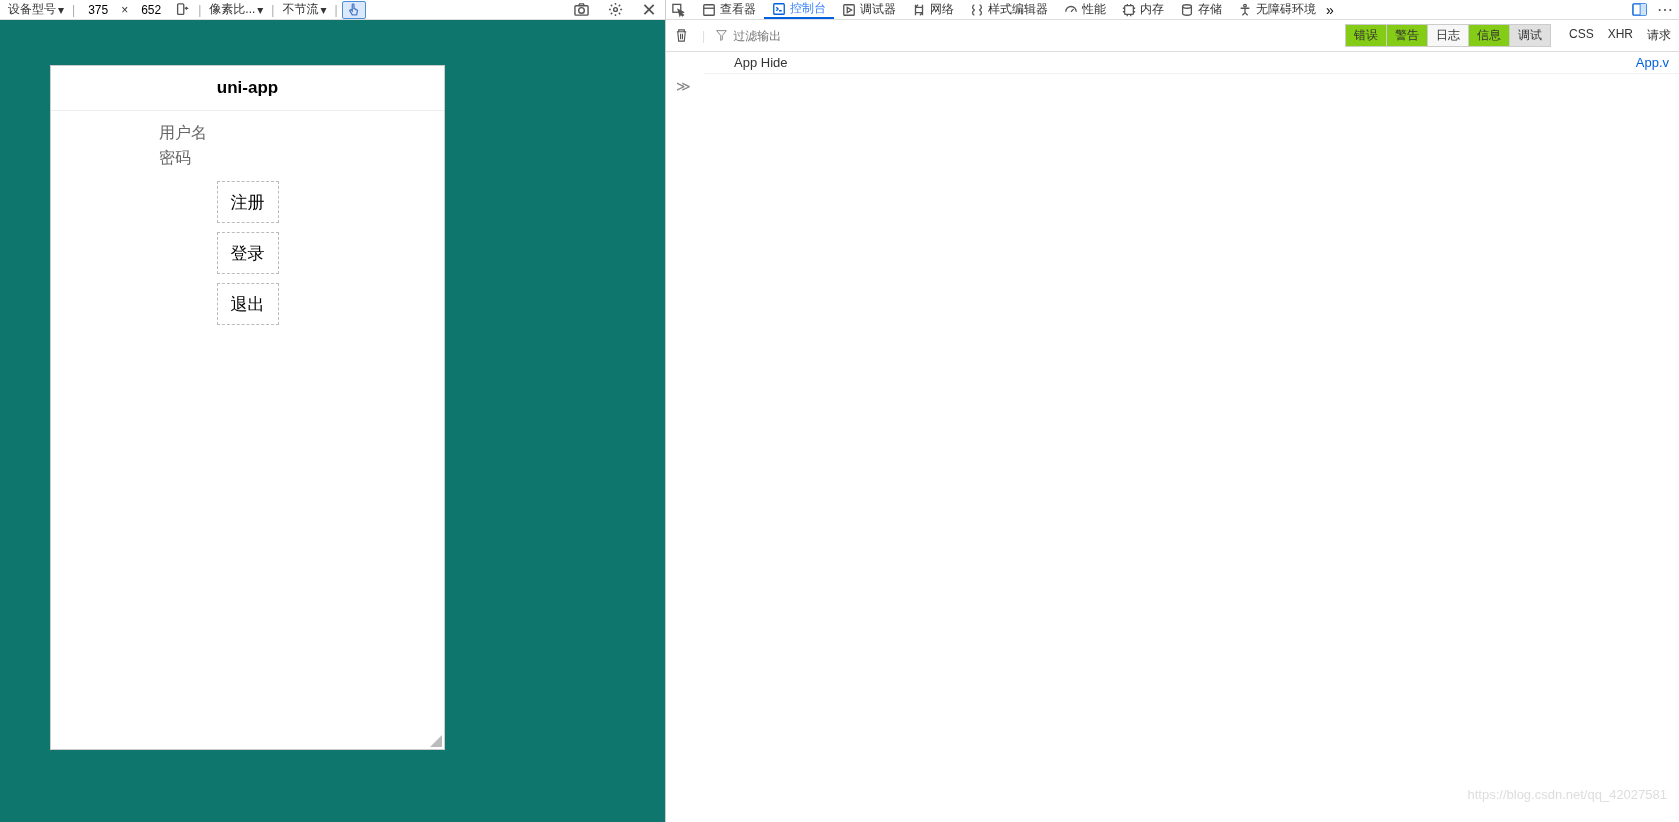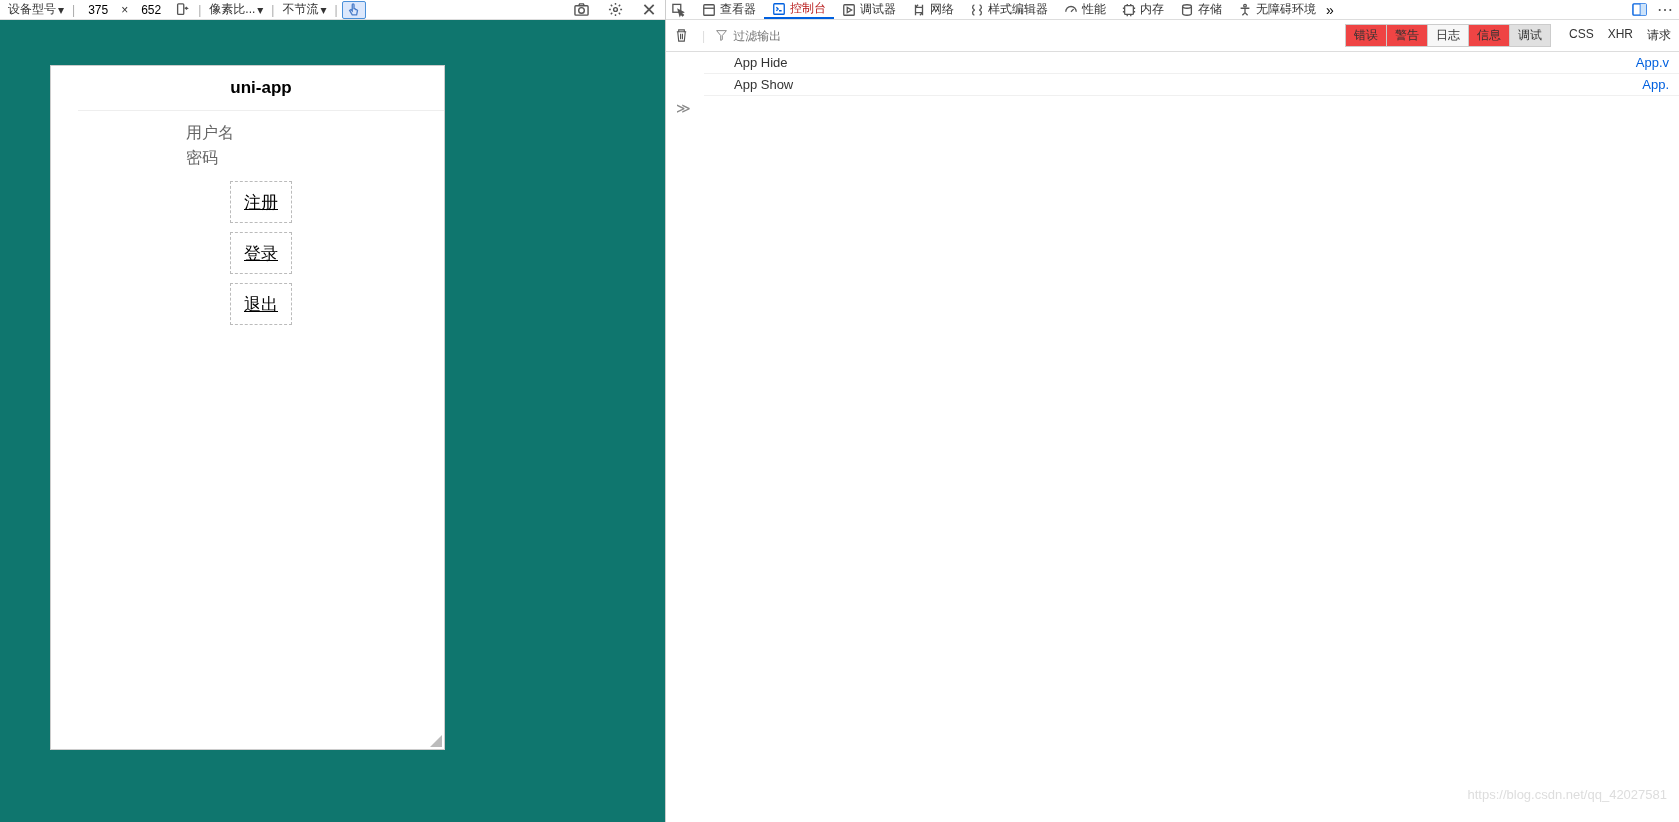--- a/index.html
+++ b/index.html
@@ -12,46 +12,46 @@
     .top-toolbar { height: 20px; background: #fff; border-bottom: 1px solid #ddd; display: flex; align-items: center; padding: 0 4px; font-size: 12px; color: #333; position: absolute; top: 0; left: 0; right: 0; overflow: hidden; }
     .tb-item { display: flex; align-items: center; padding: 0 4px; white-space: nowrap; }
     .tb-sep { color: #aaa; margin: 0 4px; }
     .tb-input { width: 38px; text-align: center; font-size: 12px; border: none; background: transparent; }
     .tb-icon { width: 16px; height: 16px; display: inline-flex; align-items: center; justify-content: center; margin: 0 4px; }
     .tb-right { margin-left: auto; display: flex; align-items: center; gap: 10px; }
     .touch-active { background: #dce8fc; border: 1px solid #4a90d9; border-radius: 2px; padding: 1px 4px; }
     
     
     .preview-area { position: absolute; top: 20px; left: 0; right: 0; bottom: 0; display: flex; align-items: flex-start; justify-content: flex-start; padding: 45px 50px; }
-    .device-frame { width: 395px; height: 685px; background: #fff; border: 1px solid #ccc; position: relative; padding-left: 27px; }
+    .device-frame { width: 395px; height: 685px; background: #fff; border: 1px solid #ccc; position: relative; }
     .app-header { height: 45px; border-bottom: 1px solid #eee; display: flex; align-items: center; justify-content: center; }
     .app-title { font-size: 17px; font-weight: 600; color: #000; }
     .app-body { padding: 12px 18px; }
     .form-label { font-size: 16px; color: #666; margin-bottom: 4px; }
-    .btn-group { display: flex; flex-direction: column; align-items: center; margin-top: 12px; gap: 2px; text-decoration: underline; }
+    .btn-group { display: flex; flex-direction: column; align-items: center; margin-top: 12px; gap: 2px; }
     .btn { width: 62px; height: 42px; border: 1px dashed #bbb; background: transparent; font-size: 17px; color: #000; display: flex; align-items: center; justify-content: center; position: relative; }
     .btn-gap { height: 5px; }
     .resize-handle { position: absolute; bottom: 2px; right: 2px; width: 14px; height: 14px; }
     .resize-handle::before { content:""; position:absolute; right:0; bottom:0; width:0; height:0; border-style:solid; border-width:0 0 12px 12px; border-color:transparent transparent #bbb transparent; }
     
     
     .devtools-tabs { height: 20px; display: flex; align-items: center; border-bottom: 1px solid #ddd; font-size: 12px; position: absolute; top: 0; left: 0; right: 0; padding: 0 6px; overflow: hidden; }
     .dt-tab { display: flex; align-items: center; gap: 4px; padding: 8px 8px; height: 100%; color: #333; white-space: nowrap; cursor: pointer; }
-    .dt-tab.active { color: #b91c1c; border-bottom: 2px solid #0060df; }
+    .dt-tab.active { color: #3b82f6; border-bottom: 2px solid #0060df; }
     .dt-tab-icon { width: 14px; height: 14px; display: inline-flex; }
     .dt-more { margin-left: 2px; font-size: 14px; }
     .dt-right { margin-left: auto; display: flex; align-items: center; gap: 6px; }
     
     
     .console-filter { height: 32px; display: flex; align-items: center; border-bottom: 1px solid #ddd; padding: 0 8px; font-size: 12px; position: absolute; top: 20px; left: 0; right: 0; white-space: nowrap; overflow: hidden; }
     .trash-icon { width: 16px; height: 16px; margin-right: 12px; cursor: pointer; }
     .funnel-icon { width: 14px; height: 14px; margin-right: 4px; color: #888; }
     .filter-input { flex: 1; border: none; font-size: 12px; color: #888; outline: none; min-width: 60px; }
     .filter-chips { display: flex; gap: 0; margin-left: auto; }
-    .chip { padding: 2px 8px; font-size: 12px; color: #333; background: #ef4444; border: 1px solid #ccc; border-left: none; cursor: pointer; }
+    .chip { padding: 2px 8px; font-size: 12px; color: #333; background: #84cc16; border: 1px solid #ccc; border-left: none; cursor: pointer; }
     .chip:first-child { border-left: 1px solid #ccc; }
     .chip.dim { background: #f7f7f7; }
     .chip.active { background: #e0e0e0; }
     .filter-extra { display: flex; gap: 14px; margin-left: 18px; font-size: 12px; color: #333; }
     
     
     .console-out { position: absolute; top: 52px; left: 0; right: 0; bottom: 0; font-family: "Consolas", monospace; font-size: 13px; }
     .log-line { display: flex; padding: 3px 10px 3px 30px; border-bottom: 1px solid #f0f0f0; margin-left: 38px; }
     .log-msg { flex: 1; color: #333; }
     .log-src { color: #0060df; }
@@ -260,21 +260,17 @@
       <span>XHR</span>
       <span>请求</span>
     </div>
   </div>
 
   <div class="console-out">
     <div class="log-line">
       <span class="log-msg">App Hide</span>
       <span class="log-src">App.v</span>
     </div>
-    <div class="log-line">
-      <span class="log-msg">App Show</span>
-      <span class="log-src">App.</span>
-    </div>
     <div class="prompt-line">≫</div>
   </div>
 
   <div class="watermark">https://blog.csdn.net/qq_42027581</div>
 </div>
 
 </body></html>

